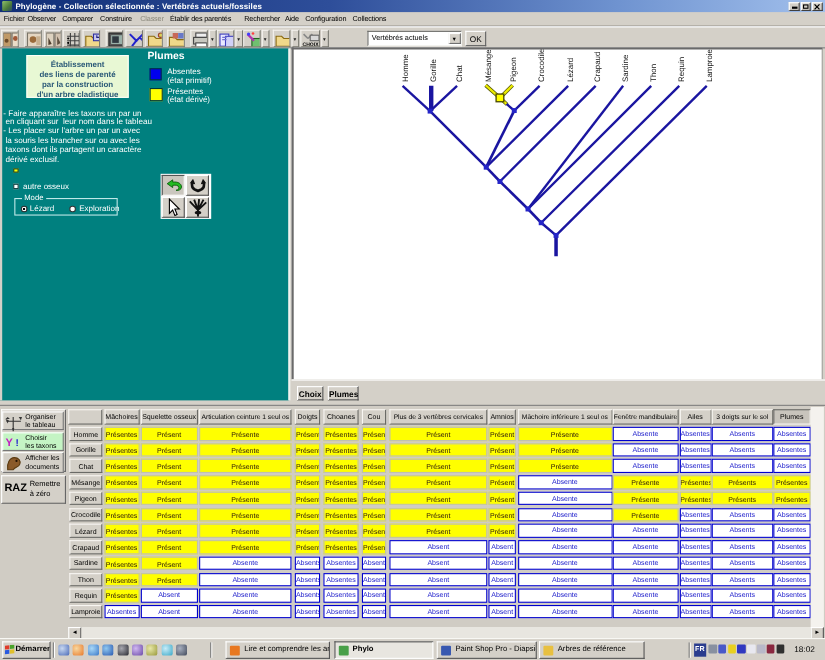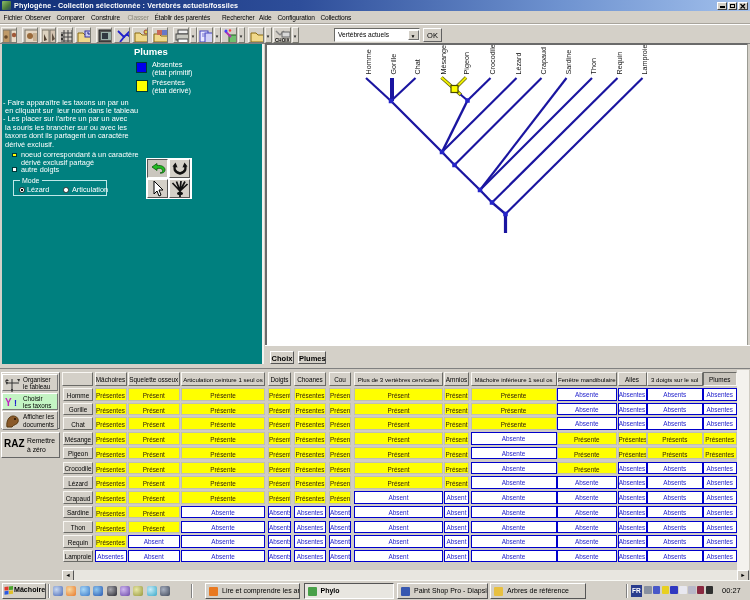--- a/index.html
+++ b/index.html
@@ -195,41 +195,41 @@
     <div class="tarr" style="left:213.5px">▾</div>
     <div class="tarr" style="left:237.5px">▾</div>
     <div class="tarr" style="left:264.5px">▾</div>
     <div class="tarr" style="left:291.5px">▾</div>
     <div id="combo">Vertébrés actuels<div id="combobtn">▼</div></div>
     <div id="okbtn">OK</div>
   </div>
 <div id="teal">
     <div style="position:absolute;left:0;top:0;width:2px;height:320px;background:#d4d0c8"></div>
     <div style="position:absolute;left:261.5px;top:0;width:2.5px;height:320px;background:#f2f2ee"></div>
+<div id="greenbox">Établissement<br>des liens de parenté<br>par la construction<br>d'un arbre cladistique</div>
 <div id="plumes-t">Plumes</div>
 <div class="sq" style="left:136px;top:18px;width:11px;height:11px;background:#0000ee"></div>
 <div class="leg" style="left:152px;top:16.5px">Absentes<br>(état primitif)</div>
 <div class="sq" style="left:136px;top:36px;width:12px;height:12px;background:#ffff00"></div>
 <div class="leg" style="left:152px;top:35px">Présentes<br>(état dérivé)</div>
 <div id="instr">- Faire apparaître les taxons un par un<br>
 &nbsp;en cliquant sur&nbsp; leur nom dans le tableau<br>
 - Les placer sur l'arbre un par un avec<br>
 &nbsp;la souris les brancher sur ou avec les<br>
 &nbsp;taxons dont ils partagent un caractère<br>
 &nbsp;dérivé exclusif.</div>
 <div class="sq" style="left:12px;top:108.5px;width:4.5px;height:4.5px;background:#ffff00"></div>
-<div class="leg" style="left:21px;top:106.5px">noeud correspondant à un caractère<br>dérivé exclusif partagé</div>
 <div class="sq" style="left:12px;top:123px;width:4.5px;height:4.5px;background:#fff"></div>
-<div class="leg" style="left:21px;top:121.5px">autre doigts</div>
+<div class="leg" style="left:21px;top:121.5px">autre osseux</div>
 <div id="modebox">
       <span id="modelab">Mode</span>
 <span class="radio sel" style="left:5px;top:6px"></span>
       <span class="rlab" style="left:13px;top:4px">Lézard</span>
 <span class="radio" style="left:49px;top:6px"></span>
-      <span class="rlab" style="left:58px;top:4px">Articulation</span>
+      <span class="rlab" style="left:58px;top:4px">Exploration</span>
 </div>
 <div id="btngrid">
 <div class="gb pressed" style="left:1px;top:1px"><svg width="20" height="18">
           <path d="M4 7 L9 3.5 L9 5.5 C14 5 17 7 17 10 C17 12.5 14 13.5 12 13 C14.5 12.5 15 11 14.5 10 C14 8.5 12 8 9 8.5 L9 10.5 Z" fill="#22bb22" stroke="#0a5a0a" stroke-width="0.8"></path>
         </svg></div>
 <div class="gb" style="left:23px;top:1px"><svg width="20" height="18">
           <path d="M5.5 5 C3.5 8 4 12 10 13.5 C16 12 16.5 8 14.5 5" stroke="#111" stroke-width="2.4" fill="none"></path>
           <path d="M2.5 6.5 L7.5 7.5 L5.5 2.5 Z" fill="#111"></path>
           <path d="M17.5 6.5 L12.5 7.5 L14.5 2.5 Z" fill="#111"></path>
         </svg></div>
@@ -510,21 +510,21 @@
 <div class="sbar" style="left:62px;width:12px">◄</div>
 <div id="sbtrack"></div>
 <div class="sbar" style="left:737px;width:12px">►</div>
 </div>
 <div id="taskbar">
     <div id="startbtn"><svg width="10" height="10" viewBox="0 0 10 10">
         <rect x="0.5" y="1" width="4" height="3.6" fill="#e03a2a" transform="skewY(-6)"></rect>
         <rect x="5" y="1" width="4" height="3.6" fill="#4aa32a" transform="skewY(-6)"></rect>
         <rect x="0.5" y="5.2" width="4" height="3.6" fill="#2a5ae0" transform="skewY(-6)"></rect>
         <rect x="5" y="5.2" width="4" height="3.6" fill="#e0c02a" transform="skewY(-6)"></rect>
-      </svg><b style="vertical-align:top">Mâchoire</b></div>
+      </svg><b style="vertical-align:top">Démarrer</b></div>
     <div class="tsep" style="left:48px"></div>
     <div class="qlic" style="left:53px;background:radial-gradient(circle at 35% 35%, #c8d8f0, #4a6ab8)"></div>
     <div class="qlic" style="left:66.4px;background:radial-gradient(circle at 35% 35%, #f8d8a0, #e87828)"></div>
     <div class="qlic" style="left:79.80000000000001px;background:radial-gradient(circle at 35% 35%, #a8d8f8, #3a78c8)"></div>
     <div class="qlic" style="left:93.20000000000002px;background:radial-gradient(circle at 35% 35%, #90c8f0, #2858b0)"></div>
     <div class="qlic" style="left:106.60000000000002px;background:radial-gradient(circle at 35% 35%, #a8a8b0, #282830)"></div>
     <div class="qlic" style="left:120.00000000000003px;background:radial-gradient(circle at 35% 35%, #d0b8f0, #6a48a8)"></div>
     <div class="qlic" style="left:133.40000000000003px;background:radial-gradient(circle at 35% 35%, #e8e8a8, #98983a)"></div>
     <div class="qlic" style="left:146.80000000000004px;background:radial-gradient(circle at 35% 35%, #c8ecf8, #38a8c8)"></div>
     <div class="qlic" style="left:160.20000000000005px;background:radial-gradient(circle at 35% 35%, #a8b0c0, #40485a)"></div>
@@ -536,14 +536,14 @@
     <div class="tsep" style="left:626px"></div>
     <div id="frbox">FR</div>
     <div class="tric" style="left:644px;background:#8890a0"></div>
     <div class="tric" style="left:652.8px;background:#4858c8"></div>
     <div class="tric" style="left:661.5999999999999px;background:#e8d020"></div>
     <div class="tric" style="left:670.3999999999999px;background:#3038c0"></div>
     <div class="tric" style="left:679.1999999999998px;background:#e8e8f0"></div>
     <div class="tric" style="left:687.9999999999998px;background:#b8b8c8"></div>
     <div class="tric" style="left:696.7999999999997px;background:#8a2840"></div>
     <div class="tric" style="left:705.5999999999997px;background:#303030"></div>
-    <div id="clock">00:27</div>
+    <div id="clock">18:02</div>
   </div>
 
 </body></html>

